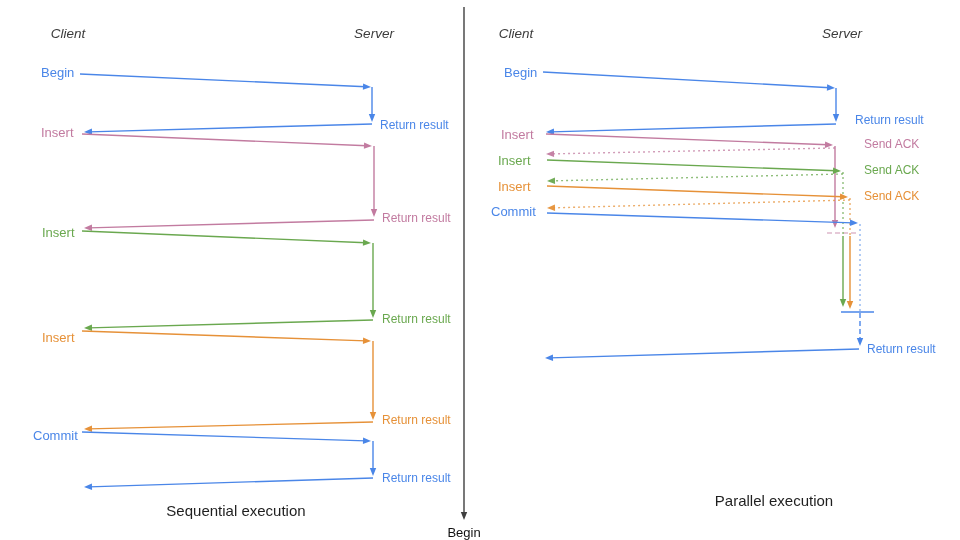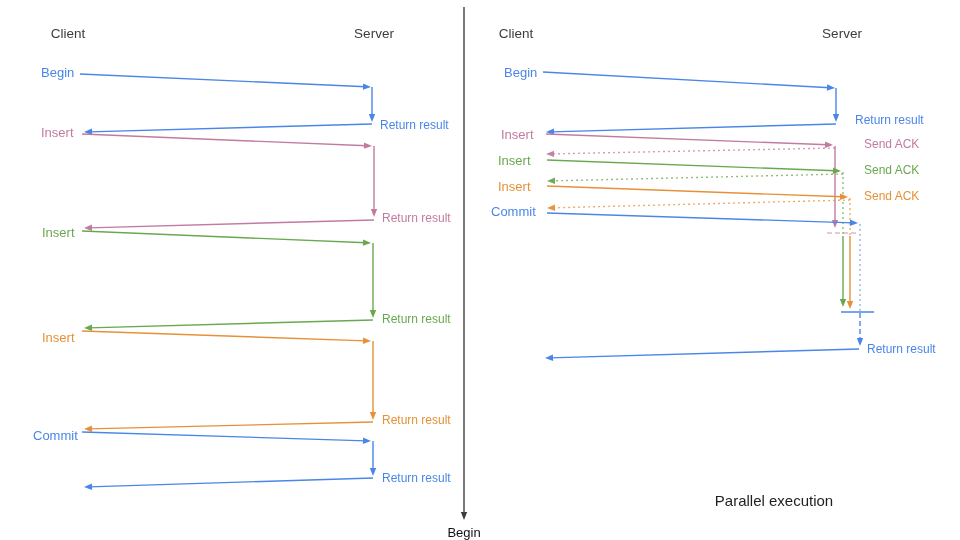--- a/index.html
+++ b/index.html
@@ -17,20 +17,21 @@
     height: 540px;
   }
   svg.canvas {
     position: absolute;
     left: 0;
     top: 0;
   }
   .hdr {
     position: absolute;
     transform: translateX(-50%);
+    font-style: italic;
     font-size: 13.5px;
     color: #3c3c3c;
     white-space: nowrap;
   }
   .caption {
     position: absolute;
     transform: translateX(-50%);
     font-size: 15px;
     color: #1f1f1f;
     white-space: nowrap;
@@ -138,17 +139,18 @@
       <text x="867" y="353" fill="#4a86e8" class="note">Return result</text>
       <line x1="464" y1="7" x2="464" y2="515" stroke="#3f3f3f" stroke-width="1.4"></line>
       <polygon points="464,520 460.8,512 467.2,512" fill="#3f3f3f"></polygon>
     </svg>
 
   <div class="hdr" id="hdr-seq-client" style="left: 68px; top: 26px;">Client</div>
   <div class="hdr" id="hdr-seq-server" style="left: 374px; top: 26px;">Server</div>
   <div class="hdr" id="hdr-par-client" style="left: 516px; top: 26px;">Client</div>
   <div class="hdr" id="hdr-par-server" style="left: 842px; top: 26px;">Server</div>
 
+  <div class="caption" id="cap-seq" style="left: 236px; top: 502px;">Sequential execution</div>
   <div class="caption" id="cap-par" style="left: 727px; top: 492px; margin-left: 47px;">Parallel execution</div>
 
   <div class="time-label" id="time-label" style="left: 464px; top: 525px;">Begin</div>
 
 </div>
 
 </body></html>

